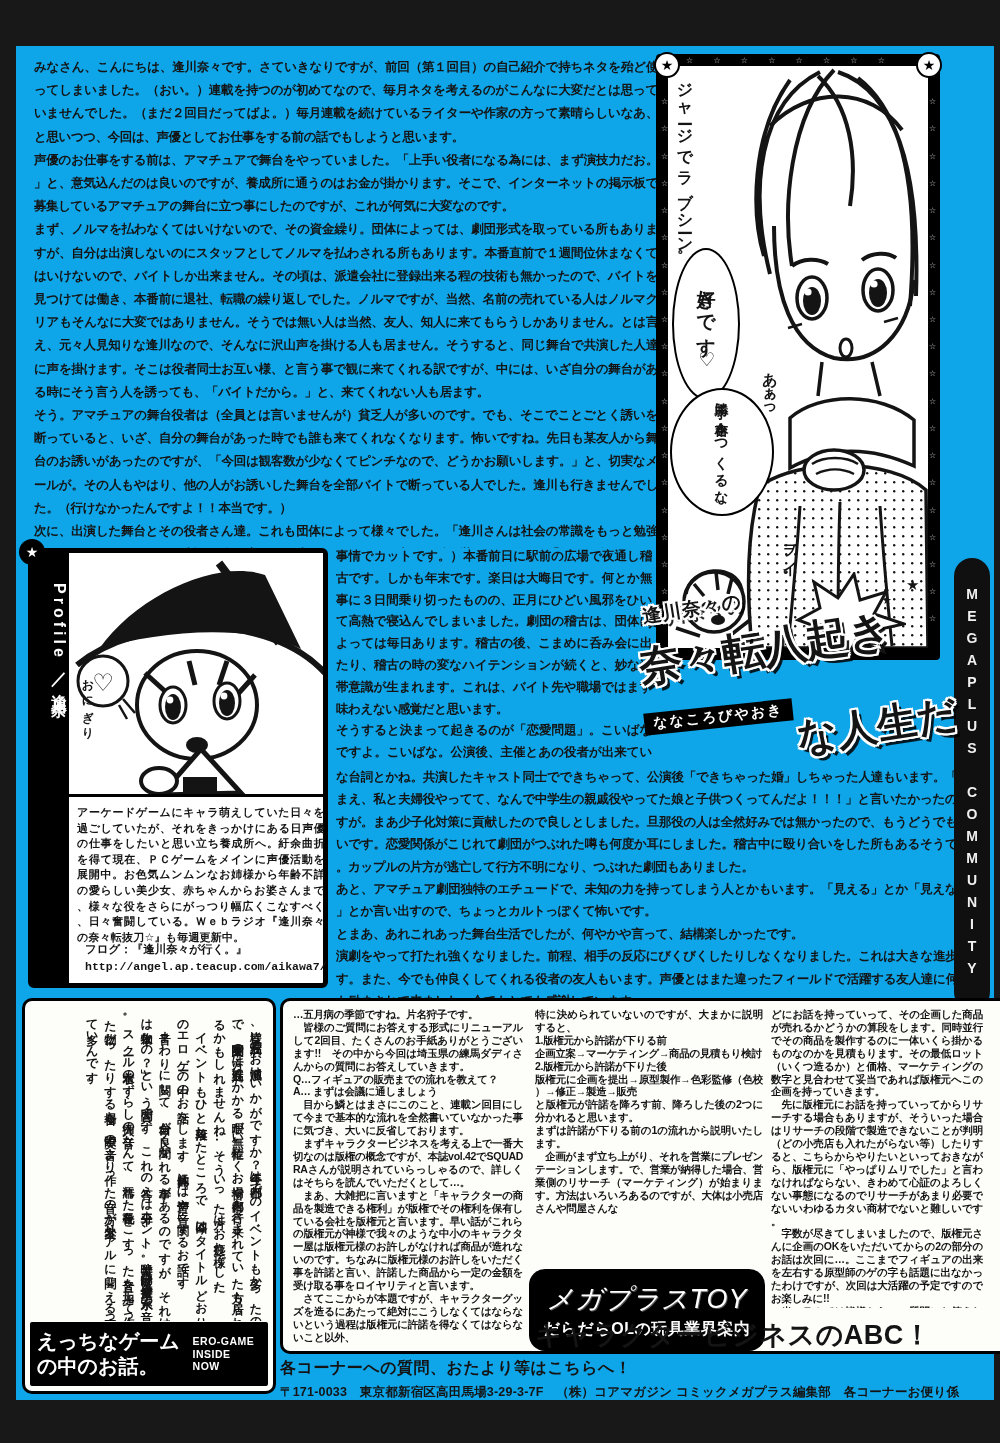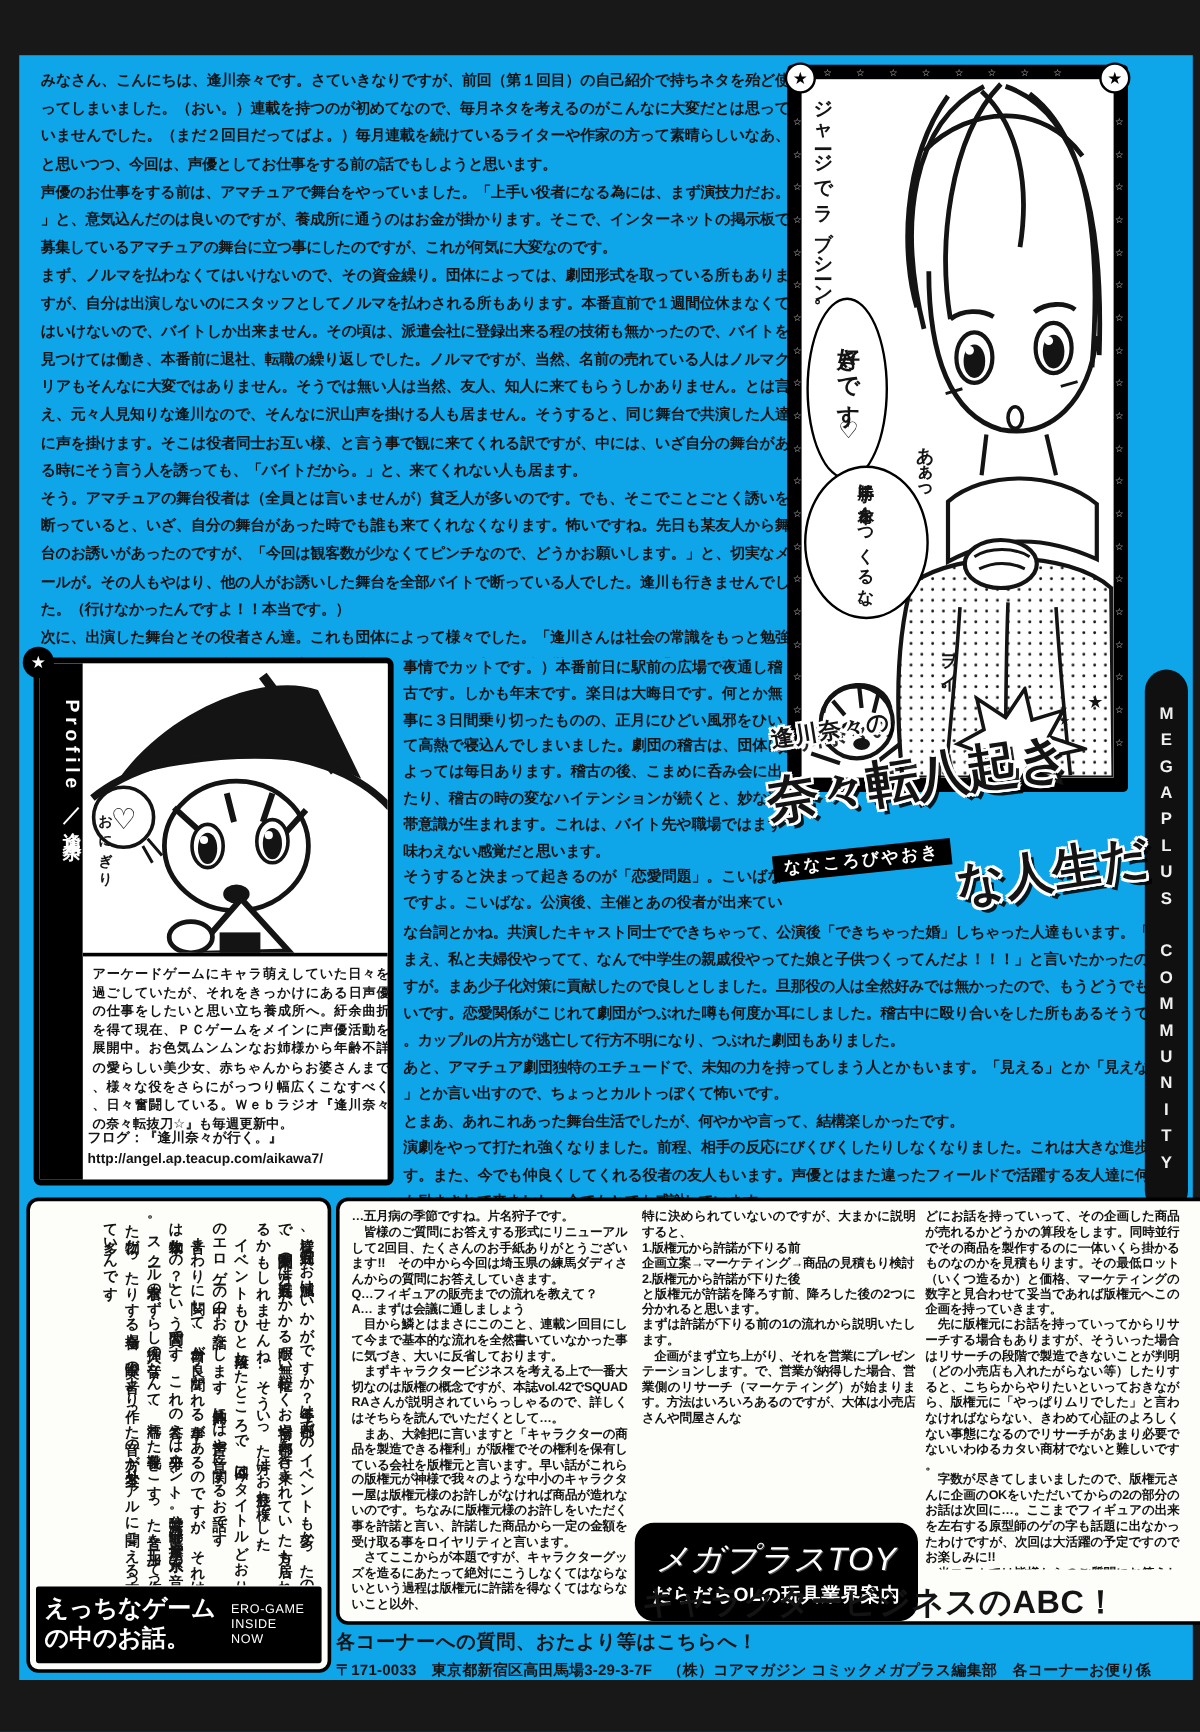--- a/index.html
+++ b/index.html
@@ -26,22 +26,22 @@
                    padding-top:30px; text-align:left; }
   .star-badge { position:absolute; width:26px; height:26px; border-radius:50%; background:#000; color:#fff;
                 display:flex; align-items:center; justify-content:center; font-size:14px; z-index:5; }
   .star-badge.inv { background:#fff; color:#000; border:2px solid #000; }
   .profile-illo { position:absolute; left:36px; top:0; right:0; height:244px; overflow:hidden;
                   border-bottom:3px solid #000; background:#fff; }
   .onigiri-note { position:absolute; left:10px; top:118px; writing-mode:vertical-rl; font-size:12px;
                   font-weight:700; letter-spacing:2px; }
   .profile-bio { position:absolute; left:44px; top:252px; width:248px; font-size:11px; line-height:15.6px;
                  font-weight:600; letter-spacing:0.2px; }
-  .profile-blog { position:absolute; left:40px; bottom:8px; width:248px; font-size:11.5px; line-height:17px;
-                  font-weight:600; }
+  .profile-blog { position:absolute; left:52px; bottom:8px; width:248px; font-size:11.5px; line-height:17px;
+                  font-weight:600;font-family:Liberation Mono, monospace; }
 
   
   .illo-box { position:absolute; left:640px; top:8px; width:284px; height:606px; background:#000;
               border-radius:4px; padding:12px; }
   .illo-inner { position:relative; width:100%; height:100%; background:#fff; overflow:hidden; }
   .stars-v { position:absolute; top:16px; bottom:16px; width:12px; color:rgba(255,255,255,.75);
              font-size:8px; writing-mode:vertical-rl; letter-spacing:8px; line-height:12px; overflow:hidden; }
   .stars-h { position:absolute; left:30px; right:30px; height:12px; color:rgba(255,255,255,.75);
              font-size:8px; letter-spacing:9px; line-height:12px; overflow:hidden; }
   .illo-caption { position:absolute; left:6px; top:6px; writing-mode:vertical-rl; font-size:16px;
@@ -80,21 +80,21 @@
                      font-weight:700; letter-spacing:6px; white-space:nowrap; }
 
   
   .bl-panel { position:absolute; left:6px; top:952px; width:254px; height:396px; border:3px solid #000;
               border-radius:10px; background:#fdfdfa; }
   .bl-text { position:absolute; top:10px; right:8px; width:234px; height:310px; writing-mode:vertical-rl;
              font-size:12px; line-height:18.2px; letter-spacing:-0.5px; font-weight:600; overflow:hidden; }
   .bl-banner { position:absolute; left:5px; right:5px; bottom:5px; height:64px; background:#000; color:#fff;
                display:flex; align-items:center; gap:6px; padding:0 7px; border-radius:2px; }
   .bl-banner-jp { font-size:20px; font-weight:800; line-height:25px; width:150px; }
-  .bl-banner-en { font-size:10.5px; line-height:12.5px; font-weight:400; letter-spacing:0.5px;
+  .bl-banner-en { font-size:10.5px; line-height:12.5px; font-weight:700; letter-spacing:0.5px;
                   text-transform:uppercase; }
 
   .bm-panel { position:absolute; left:264px; top:952px; width:772px; height:356px; border:3px solid #000;
               border-radius:10px; background:#fdfdfa; overflow:hidden; }
   .qcol { position:absolute; font-size:10.5px; line-height:12.9px; letter-spacing:-0.3px; font-weight:600;
           overflow:hidden; }
   .qcol .bold { font-weight:800; }
   .col1 { left:10px; top:7px; width:230px; height:340px; }
   .col2 { left:252px; top:7px; width:228px; height:258px; }
   .col3 { left:488px; top:7px; width:212px; height:300px; }
@@ -275,20 +275,21 @@
         <div class="preline">　目から鱗とはまさにこのこと、連載ン回目にして今まで基本的な流れを全然書いていなかった事に気づき、大いに反省しております。
 　まずキャラクタービジネスを考える上で一番大切なのは版権の概念ですが、本誌vol.42でSQUADRAさんが説明されていらっしゃるので、詳しくはそちらを読んでいただくとして…。
 　まあ、大雑把に言いますと「キャラクターの商品を製造できる権利」が版権でその権利を保有している会社を版権元と言います。早い話がこれらの版権元が神様で我々のような中小のキャラクター屋は版権元様のお許しがなければ商品が造れないのです。ちなみに版権元様のお許しをいただく事を許諾と言い、許諾した商品から一定の金額を受け取る事をロイヤリティと言います。
 　さてここからが本題ですが、キャラクターグッズを造るにあたって絶対にこうしなくてはならないという過程は版権元に許諾を得なくてはならないこと以外、</div>
       </div>
       <div class="qcol col2 jp">
         <div class="preline">特に決められていないのですが、大まかに説明すると、</div>
         <div class="bold">1.版権元から許諾が下りる前</div>
         <div class="bold">企画立案→マーケティング→商品の見積もり検討</div>
         <div class="bold">2.版権元から許諾が下りた後</div>
+        <div class="bold">版権元に企画を提出→原型製作→色彩監修（色校）→修正→製造→販売</div>
         <div class="preline">と版権元が許諾を降ろす前、降ろした後の2つに分かれると思います。
 まずは許諾が下りる前の1の流れから説明いたします。
 　企画がまず立ち上がり、それを営業にプレゼンテーションします。で、営業が納得した場合、営業側のリサーチ（マーケティング）が始まります。方法はいろいろあるのですが、大体は小売店さんや問屋さんな</div>
       </div>
       <div class="qcol col3 jp preline">どにお話を持っていって、その企画した商品が売れるかどうかの算段をします。同時並行でその商品を製作するのに一体いくら掛かるものなのかを見積もります。その最低ロット（いくつ造るか）と価格、マーケティングの数字と見合わせて妥当であれば版権元へこの企画を持っていきます。
 　先に版権元にお話を持っていってからリサーチする場合もありますが、そういった場合はリサーチの段階で製造できないことが判明（どの小売店も入れたがらない等）したりすると、こちらからやりたいといっておきながら、版権元に「やっぱりムリでした」と言わなければならない、きわめて心証のよろしくない事態になるのでリサーチがあまり必要でないいわゆるカタい商材でないと難しいです。
 　字数が尽きてしまいましたので、版権元さんに企画のOKをいただいてからの2の部分のお話は次回に…。ここまでフィギュアの出来を左右する原型師のゲの字も話題に出なかったわけですが、次回は大活躍の予定ですのでお楽しみに!!
 　当コラムでは皆様からのご質問にお答えします。フィギュアだけでなくオモチャ関係であれば出来る限りお答えしますのでドンドンご応募下さいね。</div>
       <div class="toy-logo">
         <div class="toy-line1">メガプラスTOY</div>

